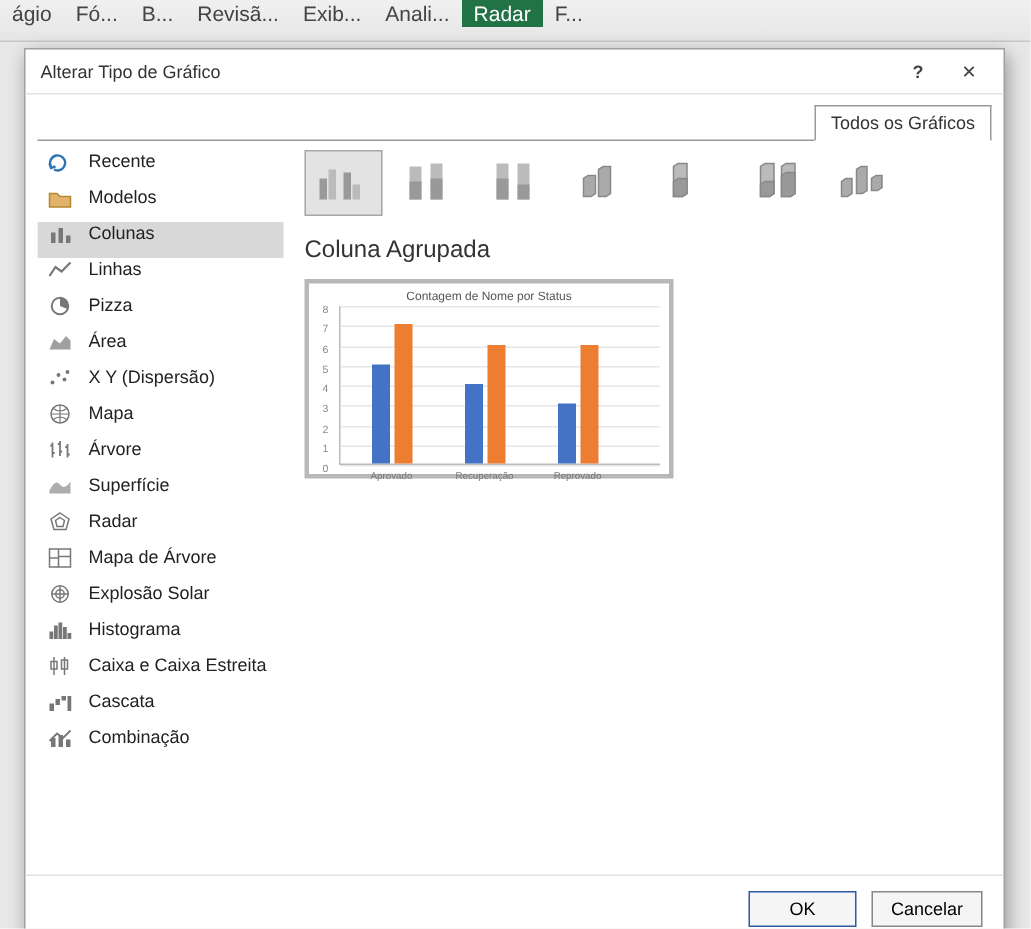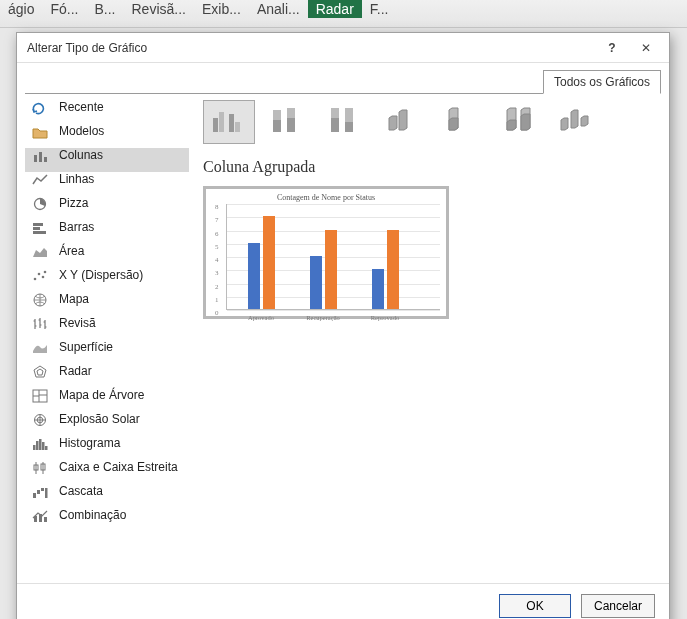--- a/index.html
+++ b/index.html
@@ -94,21 +94,20 @@
   .sidebar .item.selected { background:#d8d8d8; }
   .sidebar .item .icon {
     width: 18px; height: 16px;
     display:flex; align-items:center; justify-content:center;
     color:#6a6a6a;
   }
   .content {
     flex:1;
     padding: 0 4px 4px 10px;
     overflow:auto;
-    font-family:Liberation Serif, serif;
   }
   .subtype-row {
     display:flex;
     gap: 6px;
     margin-bottom: 14px;
   }
   .subtype {
     width: 52px; height: 44px;
     border: 1px solid transparent;
     display:flex; align-items:center; justify-content:center;
@@ -258,30 +257,20 @@
             <svg width="16" height="14" viewBox="0 0 16 14">
               <circle cx="8" cy="7" r="5.5" fill="none" stroke="#777" stroke-width="1.3"></circle>
               <path d="M8 7 L8 1.5 A5.5 5.5 0 0 1 13 9 z" fill="#777"></path>
             </svg>
           </span>
           <span>Pizza</span>
         </div>
         <div class="item">
           <span class="icon">
             <svg width="16" height="14" viewBox="0 0 16 14">
-              <rect x="1" y="2" width="10" height="3" fill="#777"></rect>
-              <rect x="1" y="6" width="7" height="3" fill="#777"></rect>
-              <rect x="1" y="10" width="13" height="3" fill="#777"></rect>
-            </svg>
-          </span>
-          <span>Barras</span>
-        </div>
-        <div class="item">
-          <span class="icon">
-            <svg width="16" height="14" viewBox="0 0 16 14">
               <path d="M1 12 L4 5 L8 8 L12 3 L15 6 L15 12 z" fill="#777" opacity="0.7"></path>
             </svg>
           </span>
           <span>Área</span>
         </div>
         <div class="item">
           <span class="icon">
             <svg width="16" height="14" viewBox="0 0 16 14">
               <circle cx="3" cy="10" r="1.3" fill="#777"></circle>
               <circle cx="7" cy="5" r="1.3" fill="#777"></circle>
@@ -299,21 +288,21 @@
             </svg>
           </span>
           <span>Mapa</span>
         </div>
         <div class="item">
           <span class="icon">
             <svg width="16" height="14" viewBox="0 0 16 14">
               <path d="M3 2 v10 M3 4 h-1.5 M3 9 h1.5 M8 1 v10 M8 3 h-1.5 M8 8 h1.5 M13 3 v9 M13 5 h-1.5 M13 10 h1.5" stroke="#777" stroke-width="1.2"></path>
             </svg>
           </span>
-          <span>Revisã</span>
+          <span>Árvore</span>
         </div>
         <div class="item">
           <span class="icon">
             <svg width="16" height="14" viewBox="0 0 16 14">
               <path d="M1 10 Q5 2 8 6 Q11 10 15 4 L15 12 L1 12 z" fill="#777" opacity="0.6"></path>
             </svg>
           </span>
           <span>Superfície</span>
         </div>
         <div class="item">

